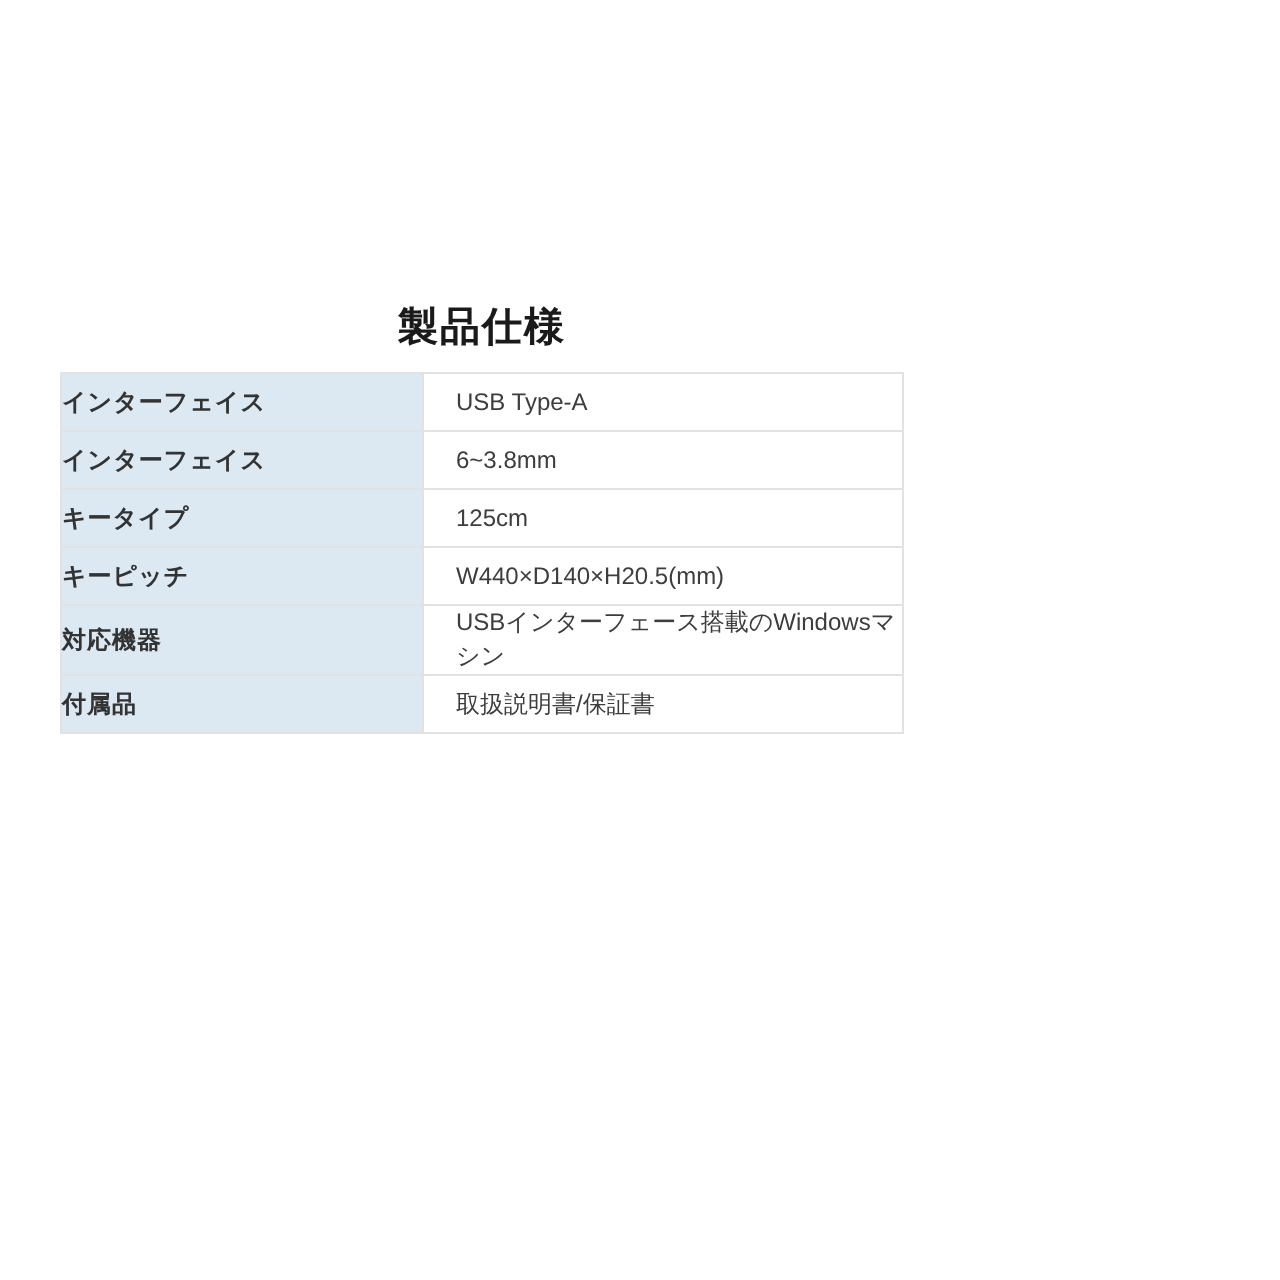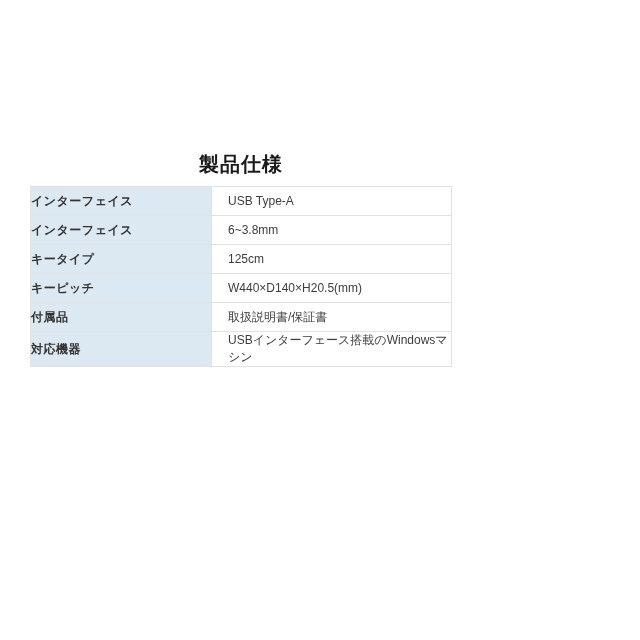--- a/index.html
+++ b/index.html
@@ -67,22 +67,22 @@
         </tr>
         <tr>
           <td class="label-cell">キータイプ</td>
           <td class="value-cell">125cm</td>
         </tr>
         <tr>
           <td class="label-cell">キーピッチ</td>
           <td class="value-cell">W440×D140×H20.5(mm)</td>
         </tr>
         <tr>
+          <td class="label-cell">対応機器</td>
+          <td class="value-cell">USBインターフェース搭載のWindowsマシン</td>
+        </tr>
+        <tr>
           <td class="label-cell">付属品</td>
           <td class="value-cell">取扱説明書/保証書</td>
-        </tr>
-        <tr>
-          <td class="label-cell">対応機器</td>
-          <td class="value-cell">USBインターフェース搭載のWindowsマシン</td>
         </tr>
       </tbody>
   </table>
 </div>
 
 </body></html>

